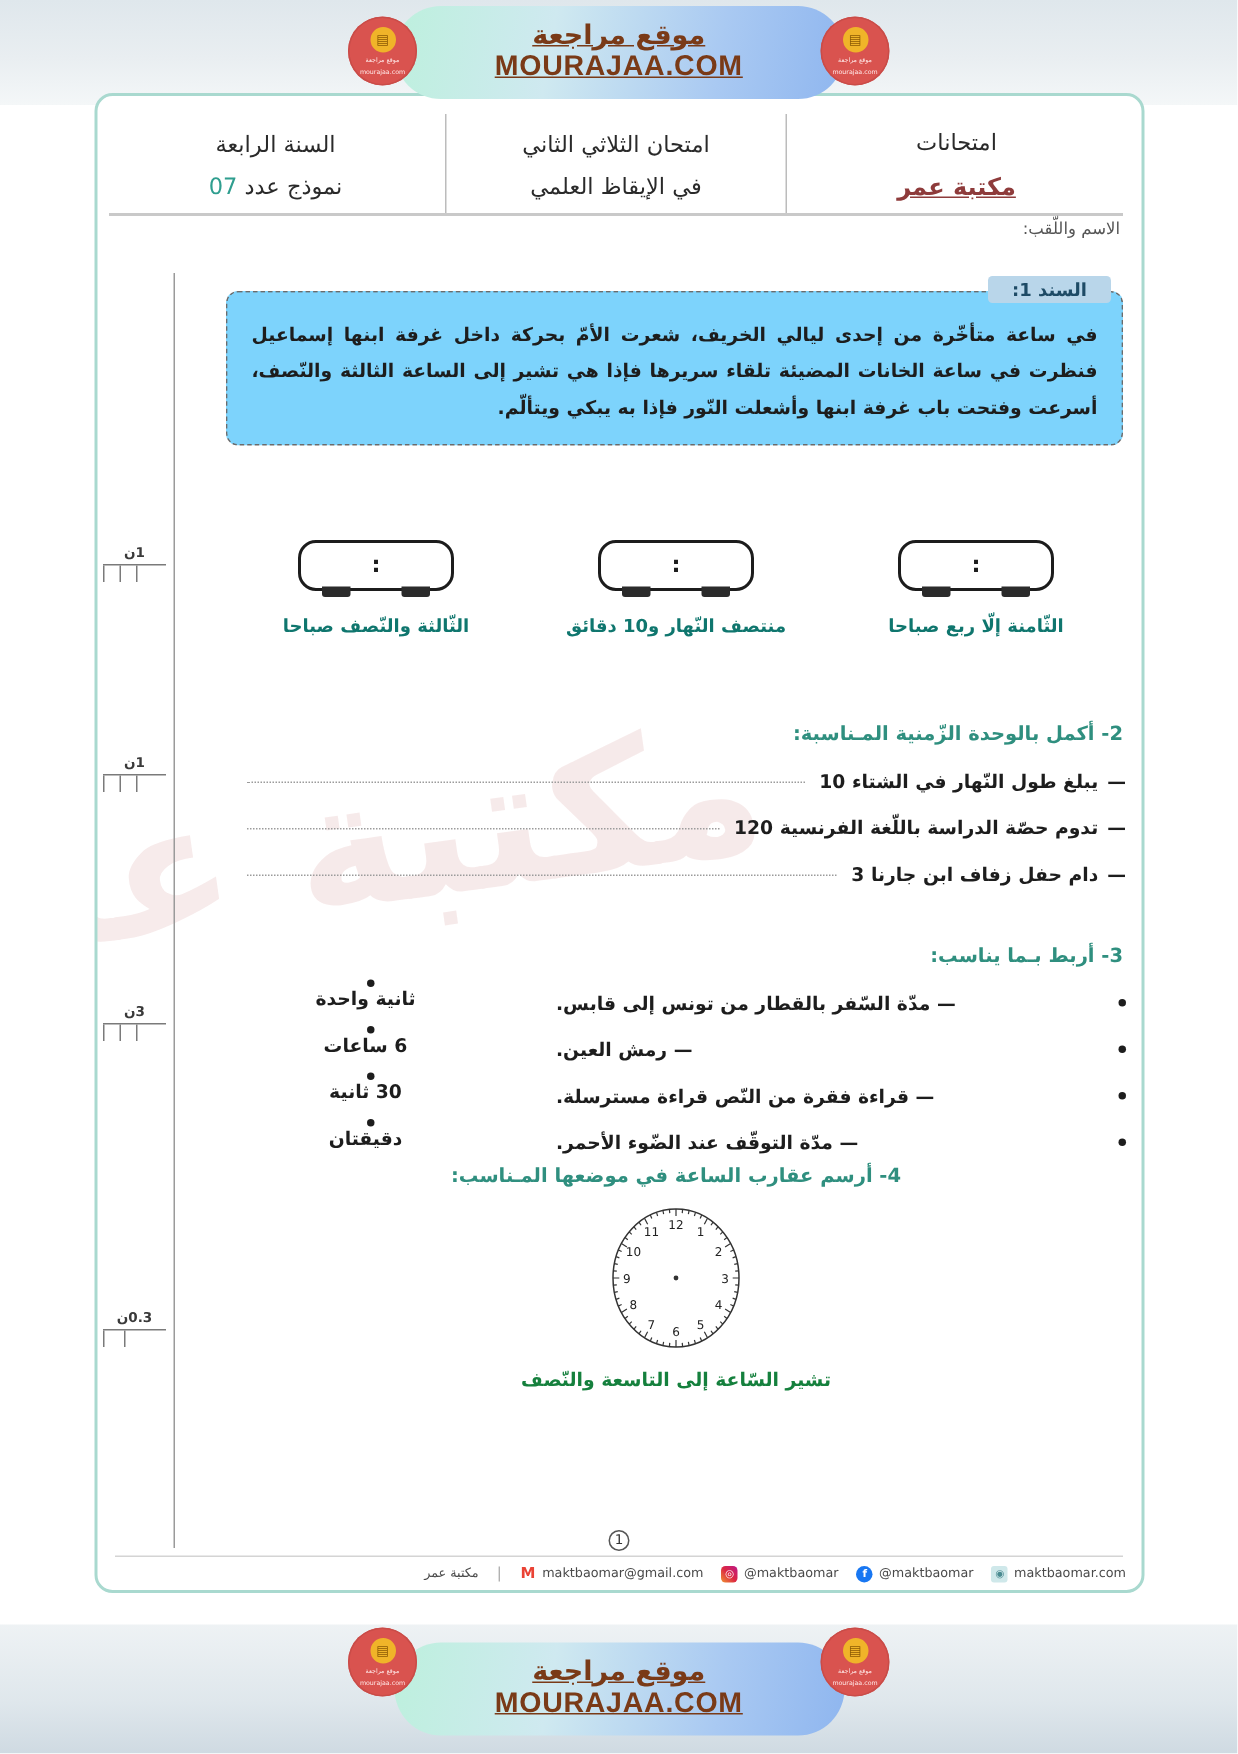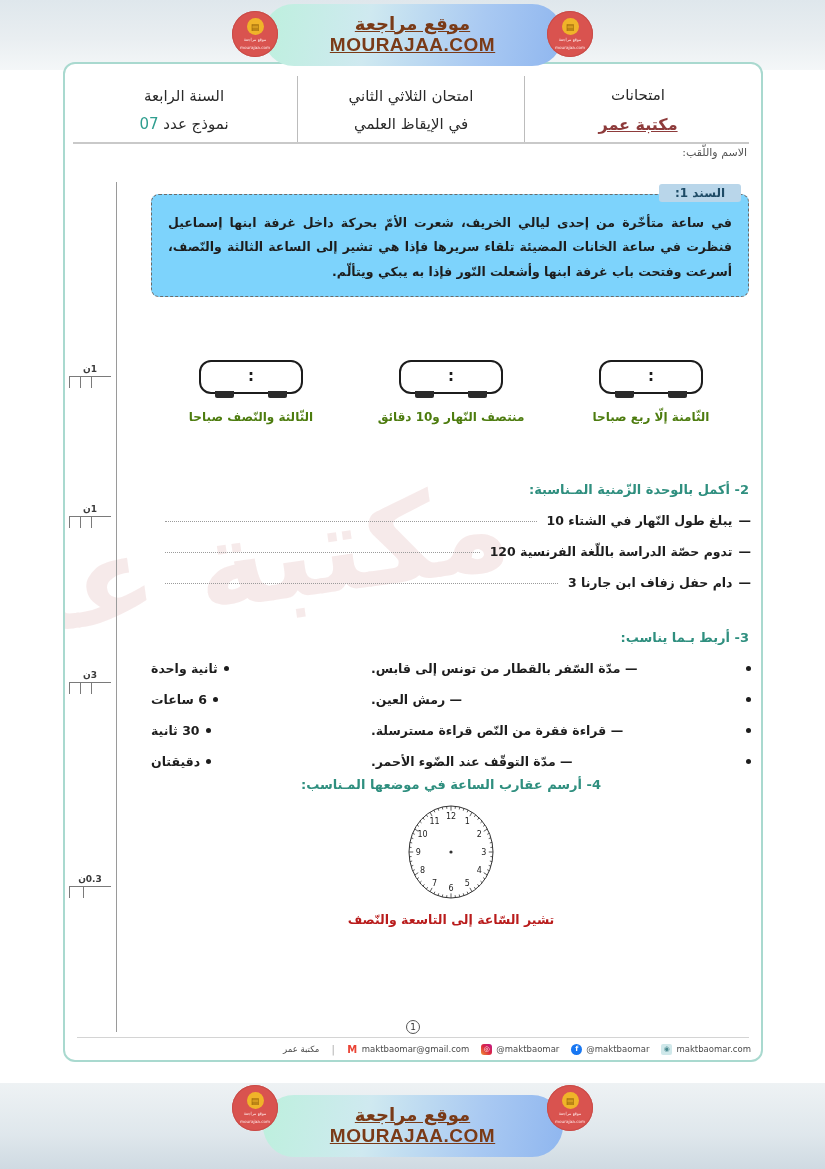--- a/index.html
+++ b/index.html
@@ -248,21 +248,21 @@
   .digital .foot {
     position: absolute; bottom: -6px;
     width: 19px; height: 7px;
     background: #2b2b2b;
     border-radius: 0 0 2px 2px;
   }
   .digital .foot.l { left: 14px; }
   .digital .foot.r { right: 14px; }
   .clock-cap {
     margin-top: 16px;
-    font-size: 12px; font-weight: bold; color: #4d7c0f;
+    font-size: 12px; font-weight: bold; color: #0f766e;
   }
 
   
   .q2 { position: absolute; top: 300px; right: 0; width: 600px; }
   .q2 .q-title { text-align: right; padding-right: 2px; }
   .q2-row {
     font-size: 12.5px; font-weight: bold; color: #1d1d1d;
     margin-top: 16px;
     display: flex; align-items: baseline;
     white-space: nowrap;
@@ -282,36 +282,36 @@
   .q3 .q-title { text-align: right; padding-right: 2px; }
   .match-wrap { display: flex; flex-direction: row; margin-top: 8px; }
   .match-col-right { width: 380px; }
   .match-col-left  { width: 220px; }
   .match-row {
     display: flex; align-items: center;
     height: 31px;
     font-size: 12.5px; font-weight: bold; color: #1d1d1d;
   }
   .match-col-right .match-row { justify-content: space-between; align-items: center; }
-  .match-col-left  .match-row { justify-content: flex-end; padding-right: 34px; }
+  .match-col-left  .match-row { justify-content: flex-start; padding-right: 34px; flex-direction: column; }
   .dotm {
     width: 5px; height: 5px; border-radius: 50%;
     background: #1d1d1d; flex: none;
   }
   .match-col-right .dotm { margin-right: 0; margin-left: 30px; }
   .match-col-left  .dotm { margin-left: 6px; }
 
   
   .q4 { position: absolute; top: 595px; right: 0; width: 600px; }
   .q4 .q-title { text-align: center; }
   .clockface-wrap { text-align: center; margin-top: 10px; }
   .clockface { display: inline-block; }
   .q4-cap {
     margin-top: 6px;
-    font-size: 12.5px; font-weight: bold; color: #b91c1c;
+    font-size: 12.5px; font-weight: bold; color: #15803d;
     text-align: center;
   }
 
   
   .pagenum {
     position: absolute;
     bottom: 26px; left: 0; right: 0;
     text-align: center;
     font-size: 10px; color: #333;
   }

